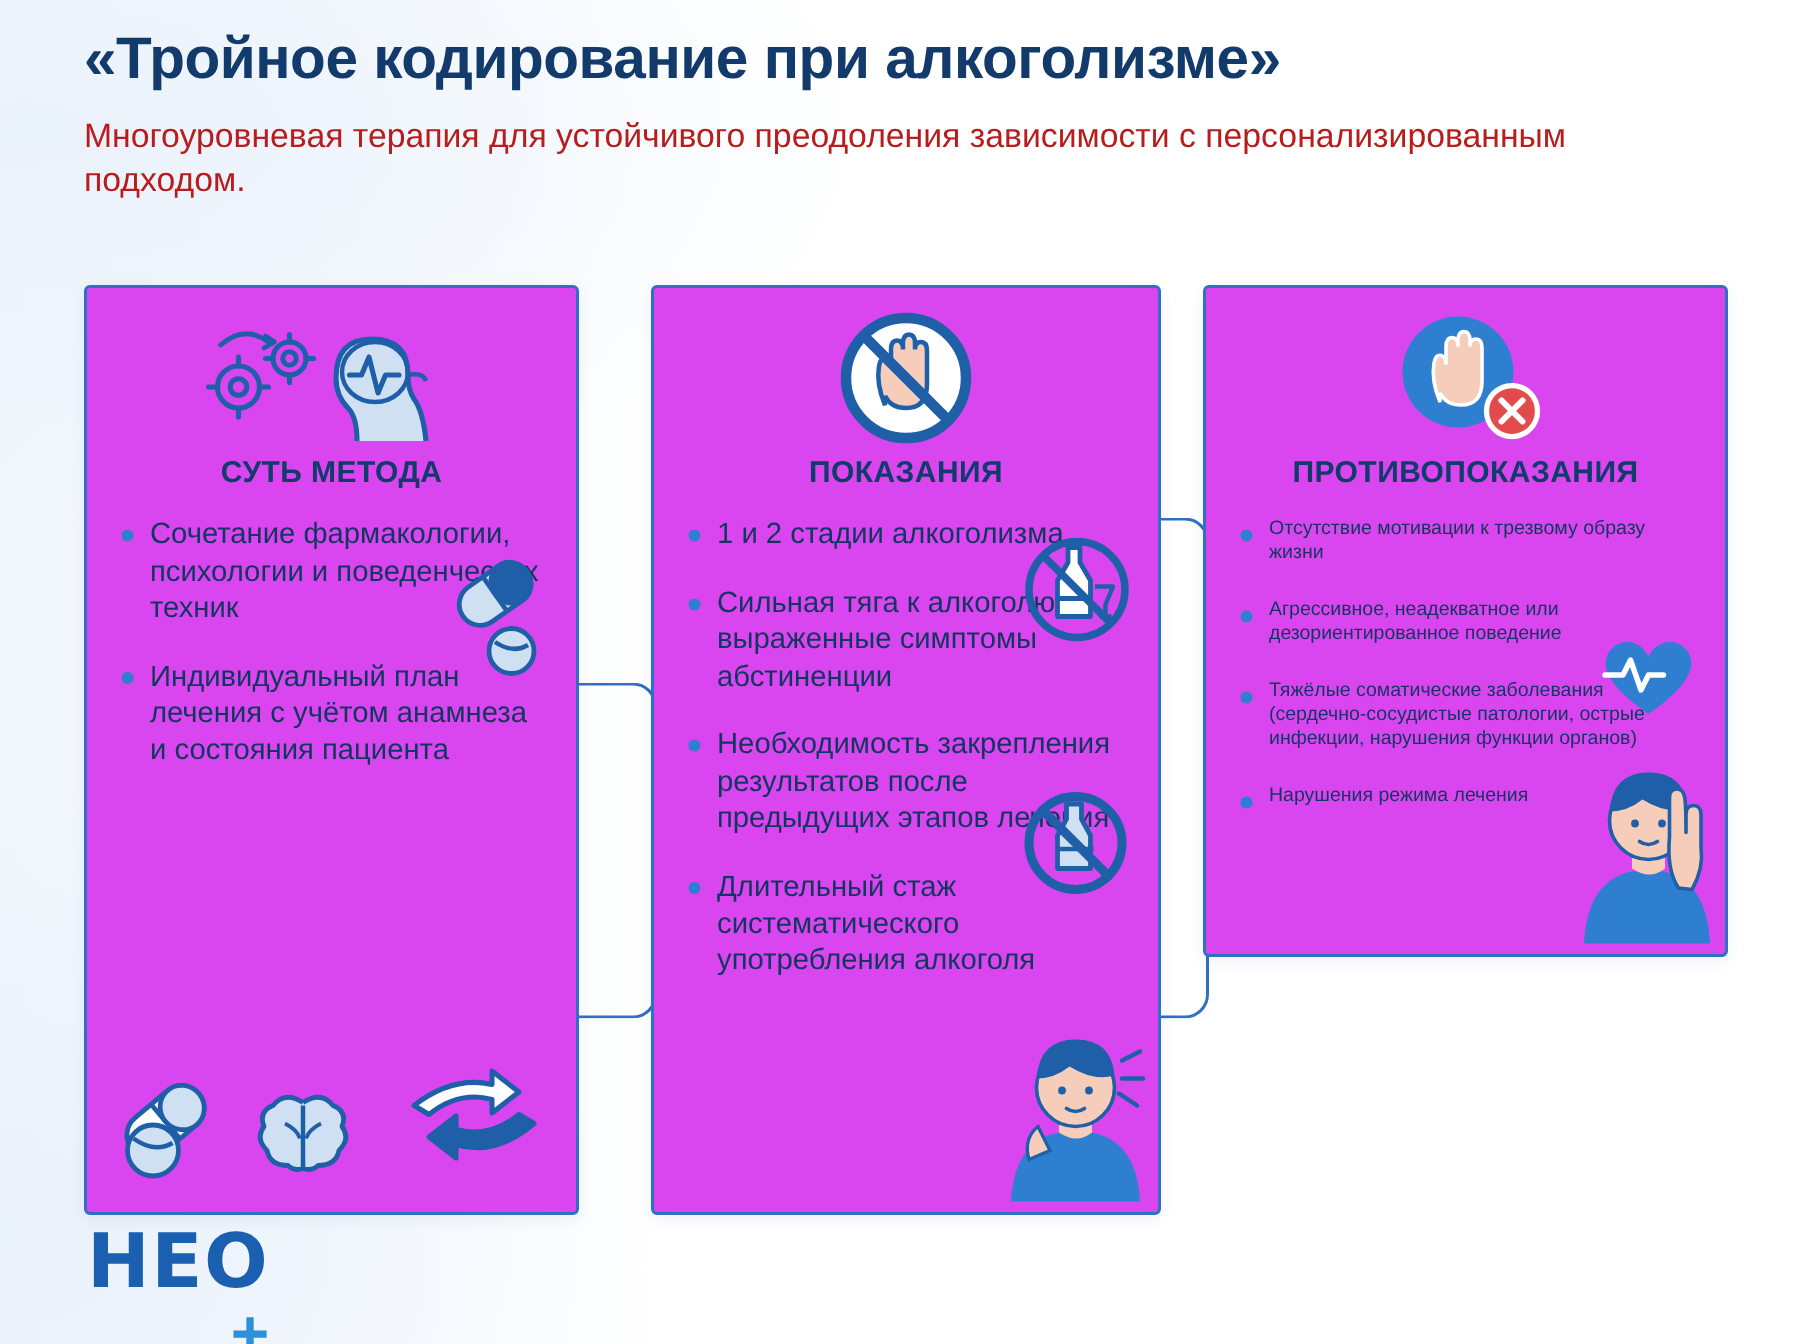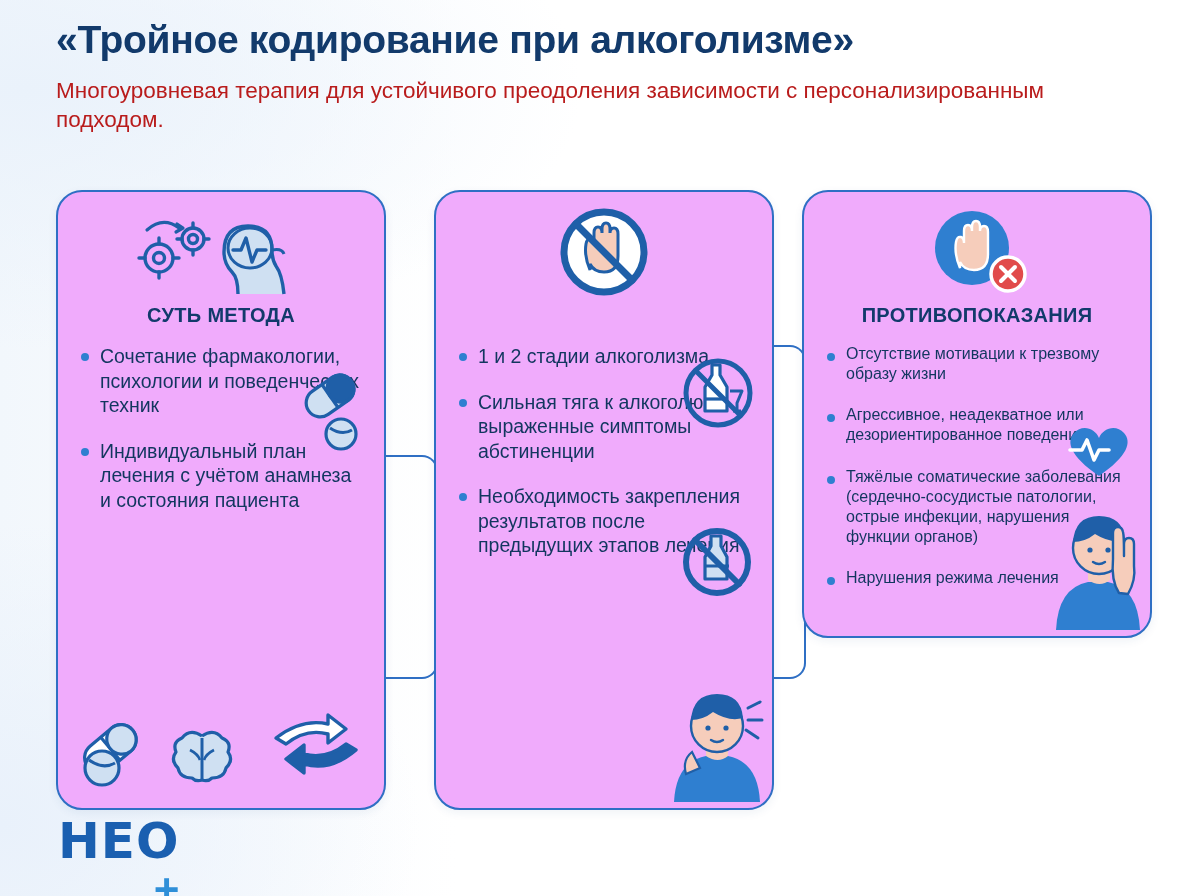--- a/index.html
+++ b/index.html
@@ -60,23 +60,23 @@
   .cards {
     position: absolute;
     left: 56px;
     top: 190px;
     width: 1096px;
     height: 620px;
   }
   .card {
     position: absolute;
     top: 0;
-    background: #f0abfc;
+    background: #d946ef;
     border: 2px solid #2f6fc4;
-    border-radius: 26px;
+    border-radius: 4px;
     box-shadow: 0 3px 10px rgba(30,70,130,0.07);
     box-sizing: border-box;
   }
   .card-1 { left: 0px;   width: 330px; height: 620px; }
   .card-2 { left: 378px; width: 340px; height: 620px; }
   .card-3 { left: 746px; width: 350px; height: 448px; }
 
   
   .connector {
     position: absolute;
@@ -133,21 +133,21 @@
   ul.bullets li::before {
     content: "";
     position: absolute;
     left: 1px;
     top: 9px;
     width: 8px;
     height: 8px;
     border-radius: 50%;
     background: #2f7fd0;
   }
-  .card-3 ul.bullets li { font-size: 16px; }
+  .card-3 ul.bullets li { font-size: 13px; }
 
   
   .deco { position: absolute; pointer-events: none; }
 
   
   .logo {
     position: absolute;
     left: 58px;
     top: 816px;
     display: flex;
@@ -266,25 +266,27 @@
     </div>
 
     <div class="card card-2">
       <div class="card-icon">
         <svg width="104" height="96" viewBox="0 0 104 96">
           <circle cx="52" cy="48" r="40" fill="#ffffff" stroke="#1f5fa8" stroke-width="7"></circle>
           <path d="M38 66 q-6 -14 -4 -26 1 -6 5 -5 3 1 3 6 l0 -12 q0 -6 4 -6 4 0 4 6 l0 -4 q0 -6 4 -6 4 0 4 6 l0 4 q0 -5 4 -5 4 0 4 6 l0 22 q0 16 -14 16 -10 0 -14 -8z" fill="#f6cdbb" stroke="#1f5fa8" stroke-width="3"></path>
           <line x1="24" y1="20" x2="80" y2="76" stroke="#1f5fa8" stroke-width="7" stroke-linecap="round"></line>
         </svg>
       </div>
+      <div class="card-head">ПОКАЗАНИЯ</div>
       <div class="card-body">
         <ul class="bullets">
           <li>1 и 2 стадии алкоголизма</li>
           <li>Сильная тяга к алкоголю и выраженные симптомы абстиненции</li>
           <li>Необходимость закрепления результатов после предыдущих этапов лечения</li>
+          <li>Длительный стаж систематического употребления алкоголя</li>
         </ul>
       </div>
 
       <div class="deco" style="right:8px; top:155px;">
         <svg width="92" height="84" viewBox="0 0 92 84">
           <circle cx="46" cy="46" r="32" fill="none" stroke="#1f5fa8" stroke-width="5"></circle>
           <path d="M40 18 h8 v10 l7 12 v24 h-22 v-24 l7 -12z" fill="#ffffff" stroke="#1f5fa8" stroke-width="3.2" stroke-linejoin="round"></path>
           <path d="M33 52 h22" stroke="#1f5fa8" stroke-width="3.2"></path>
           <path d="M58 44 l12 0 -5 12 v8 h4 M61 64 h8" fill="none" stroke="#1f5fa8" stroke-width="3" stroke-linejoin="round"></path>
           <line x1="24" y1="24" x2="68" y2="68" stroke="#1f5fa8" stroke-width="5" stroke-linecap="round"></line>

